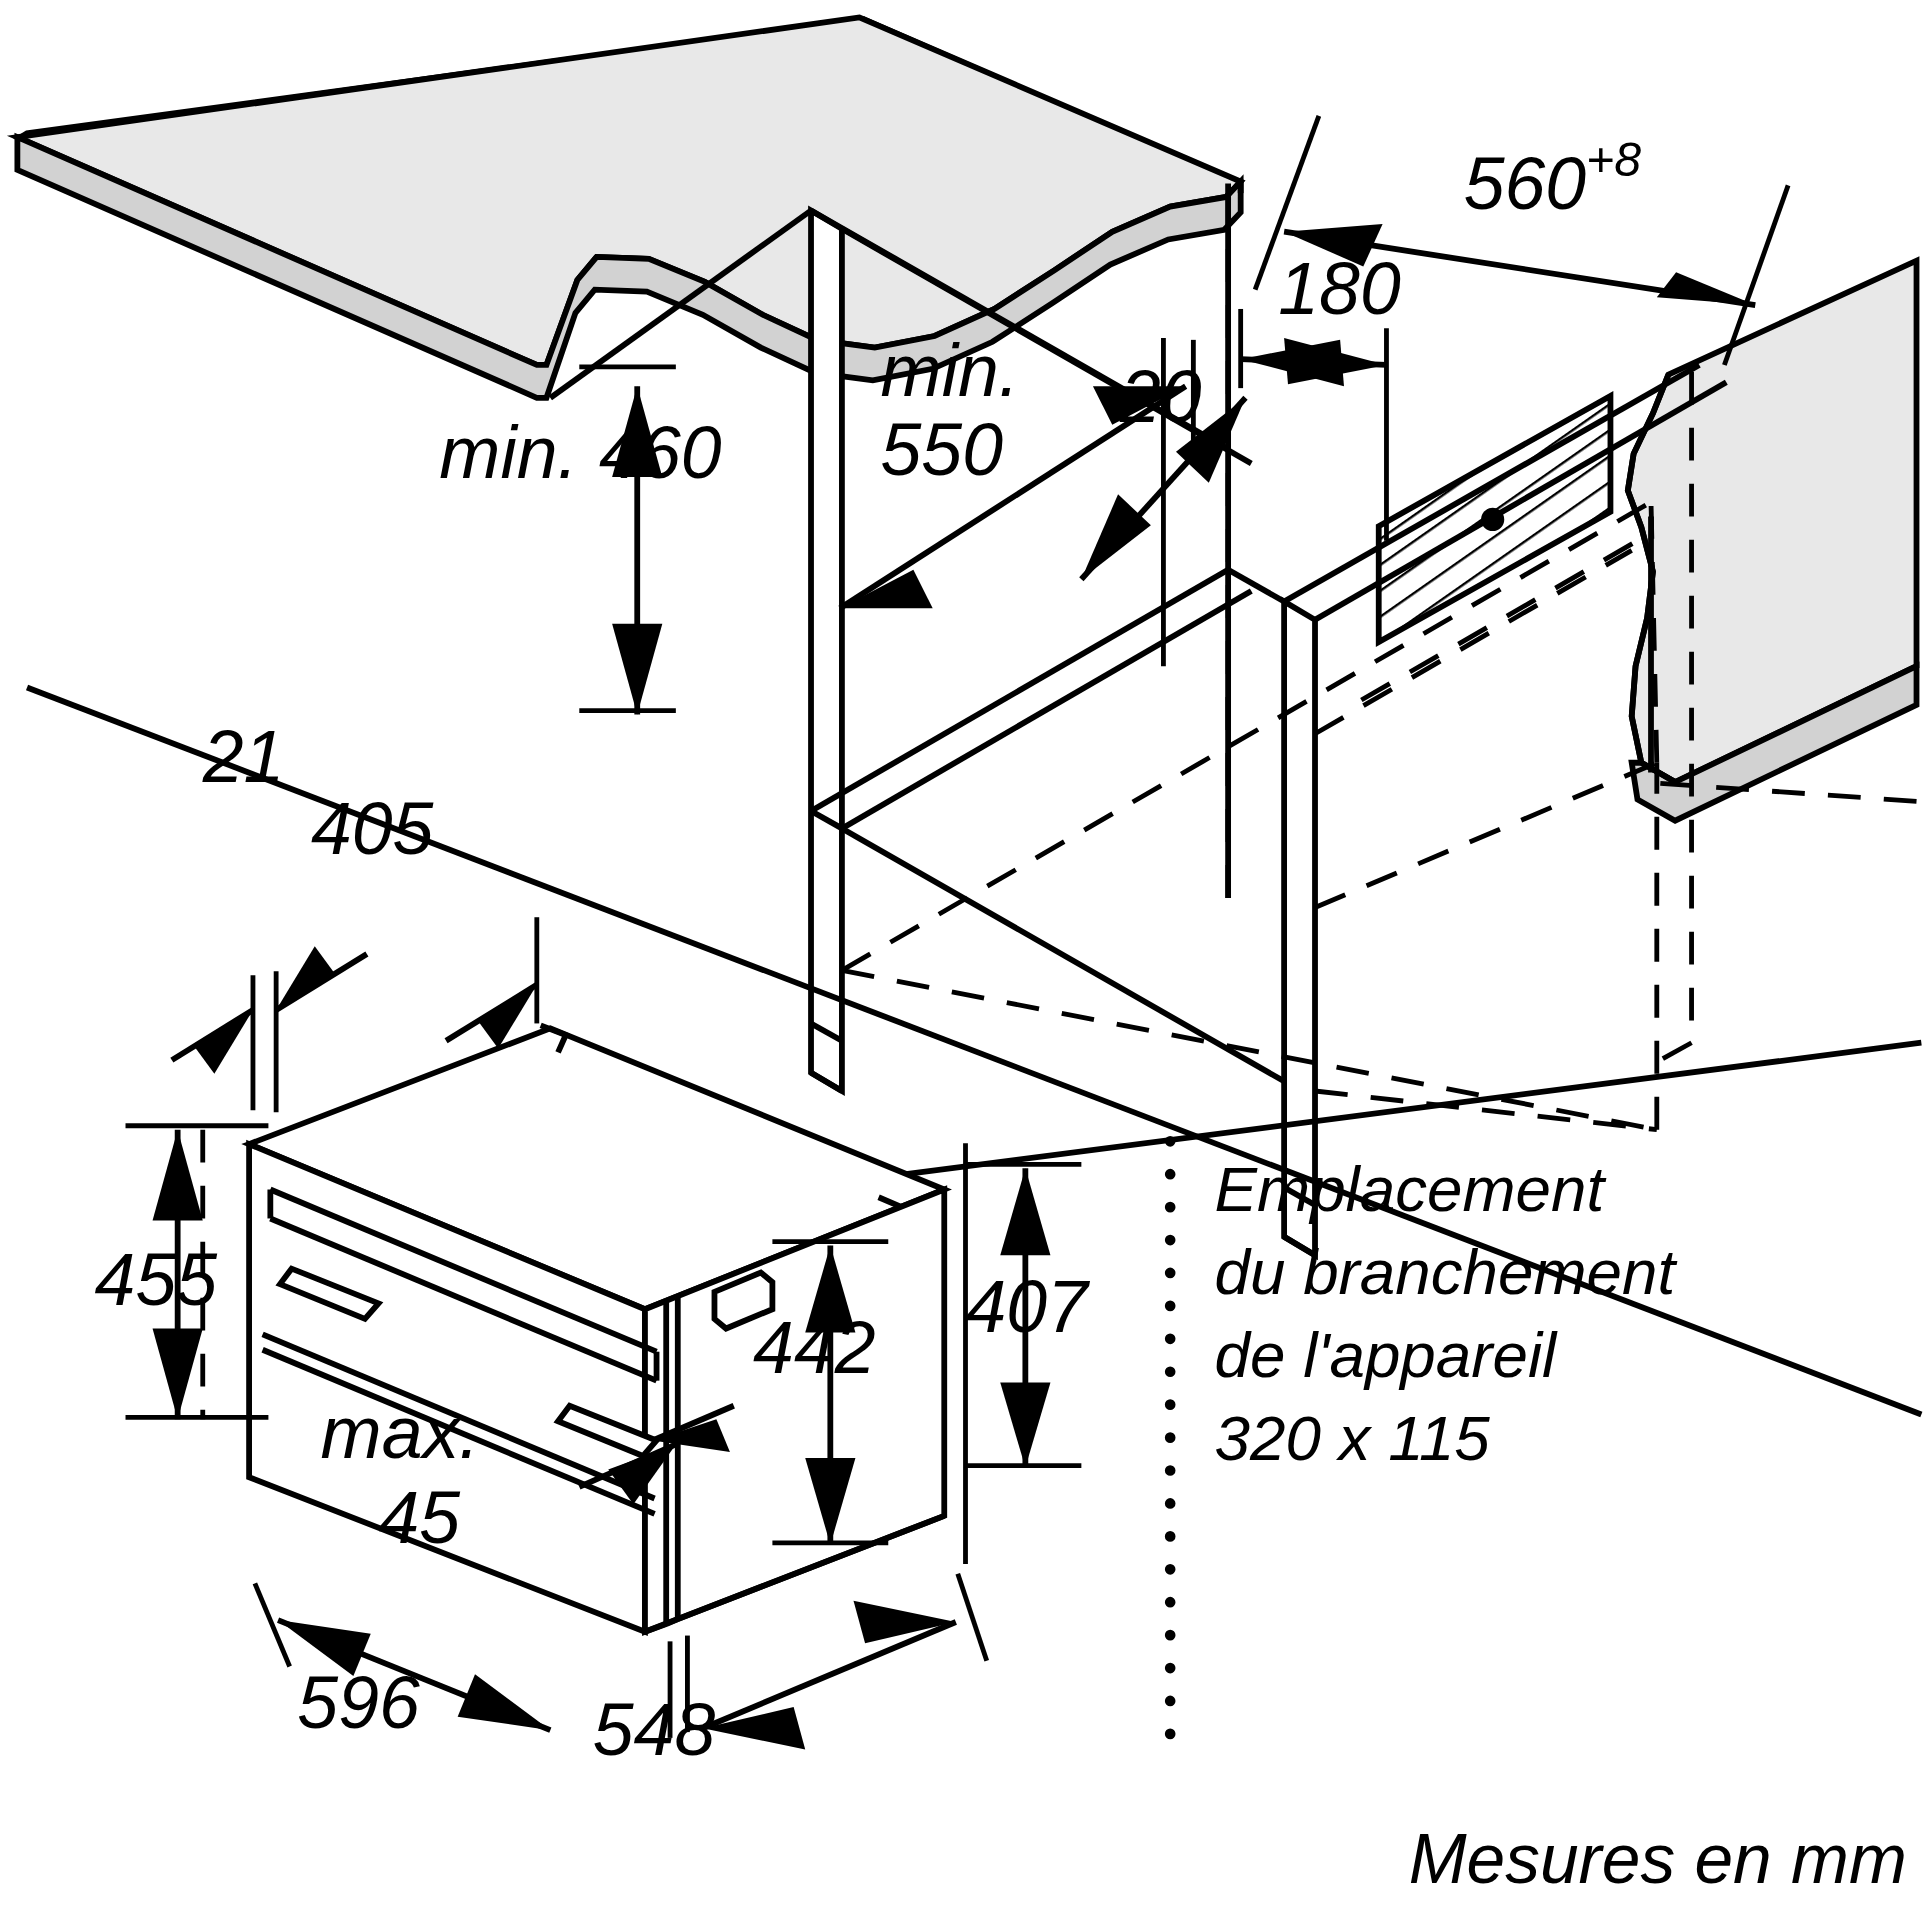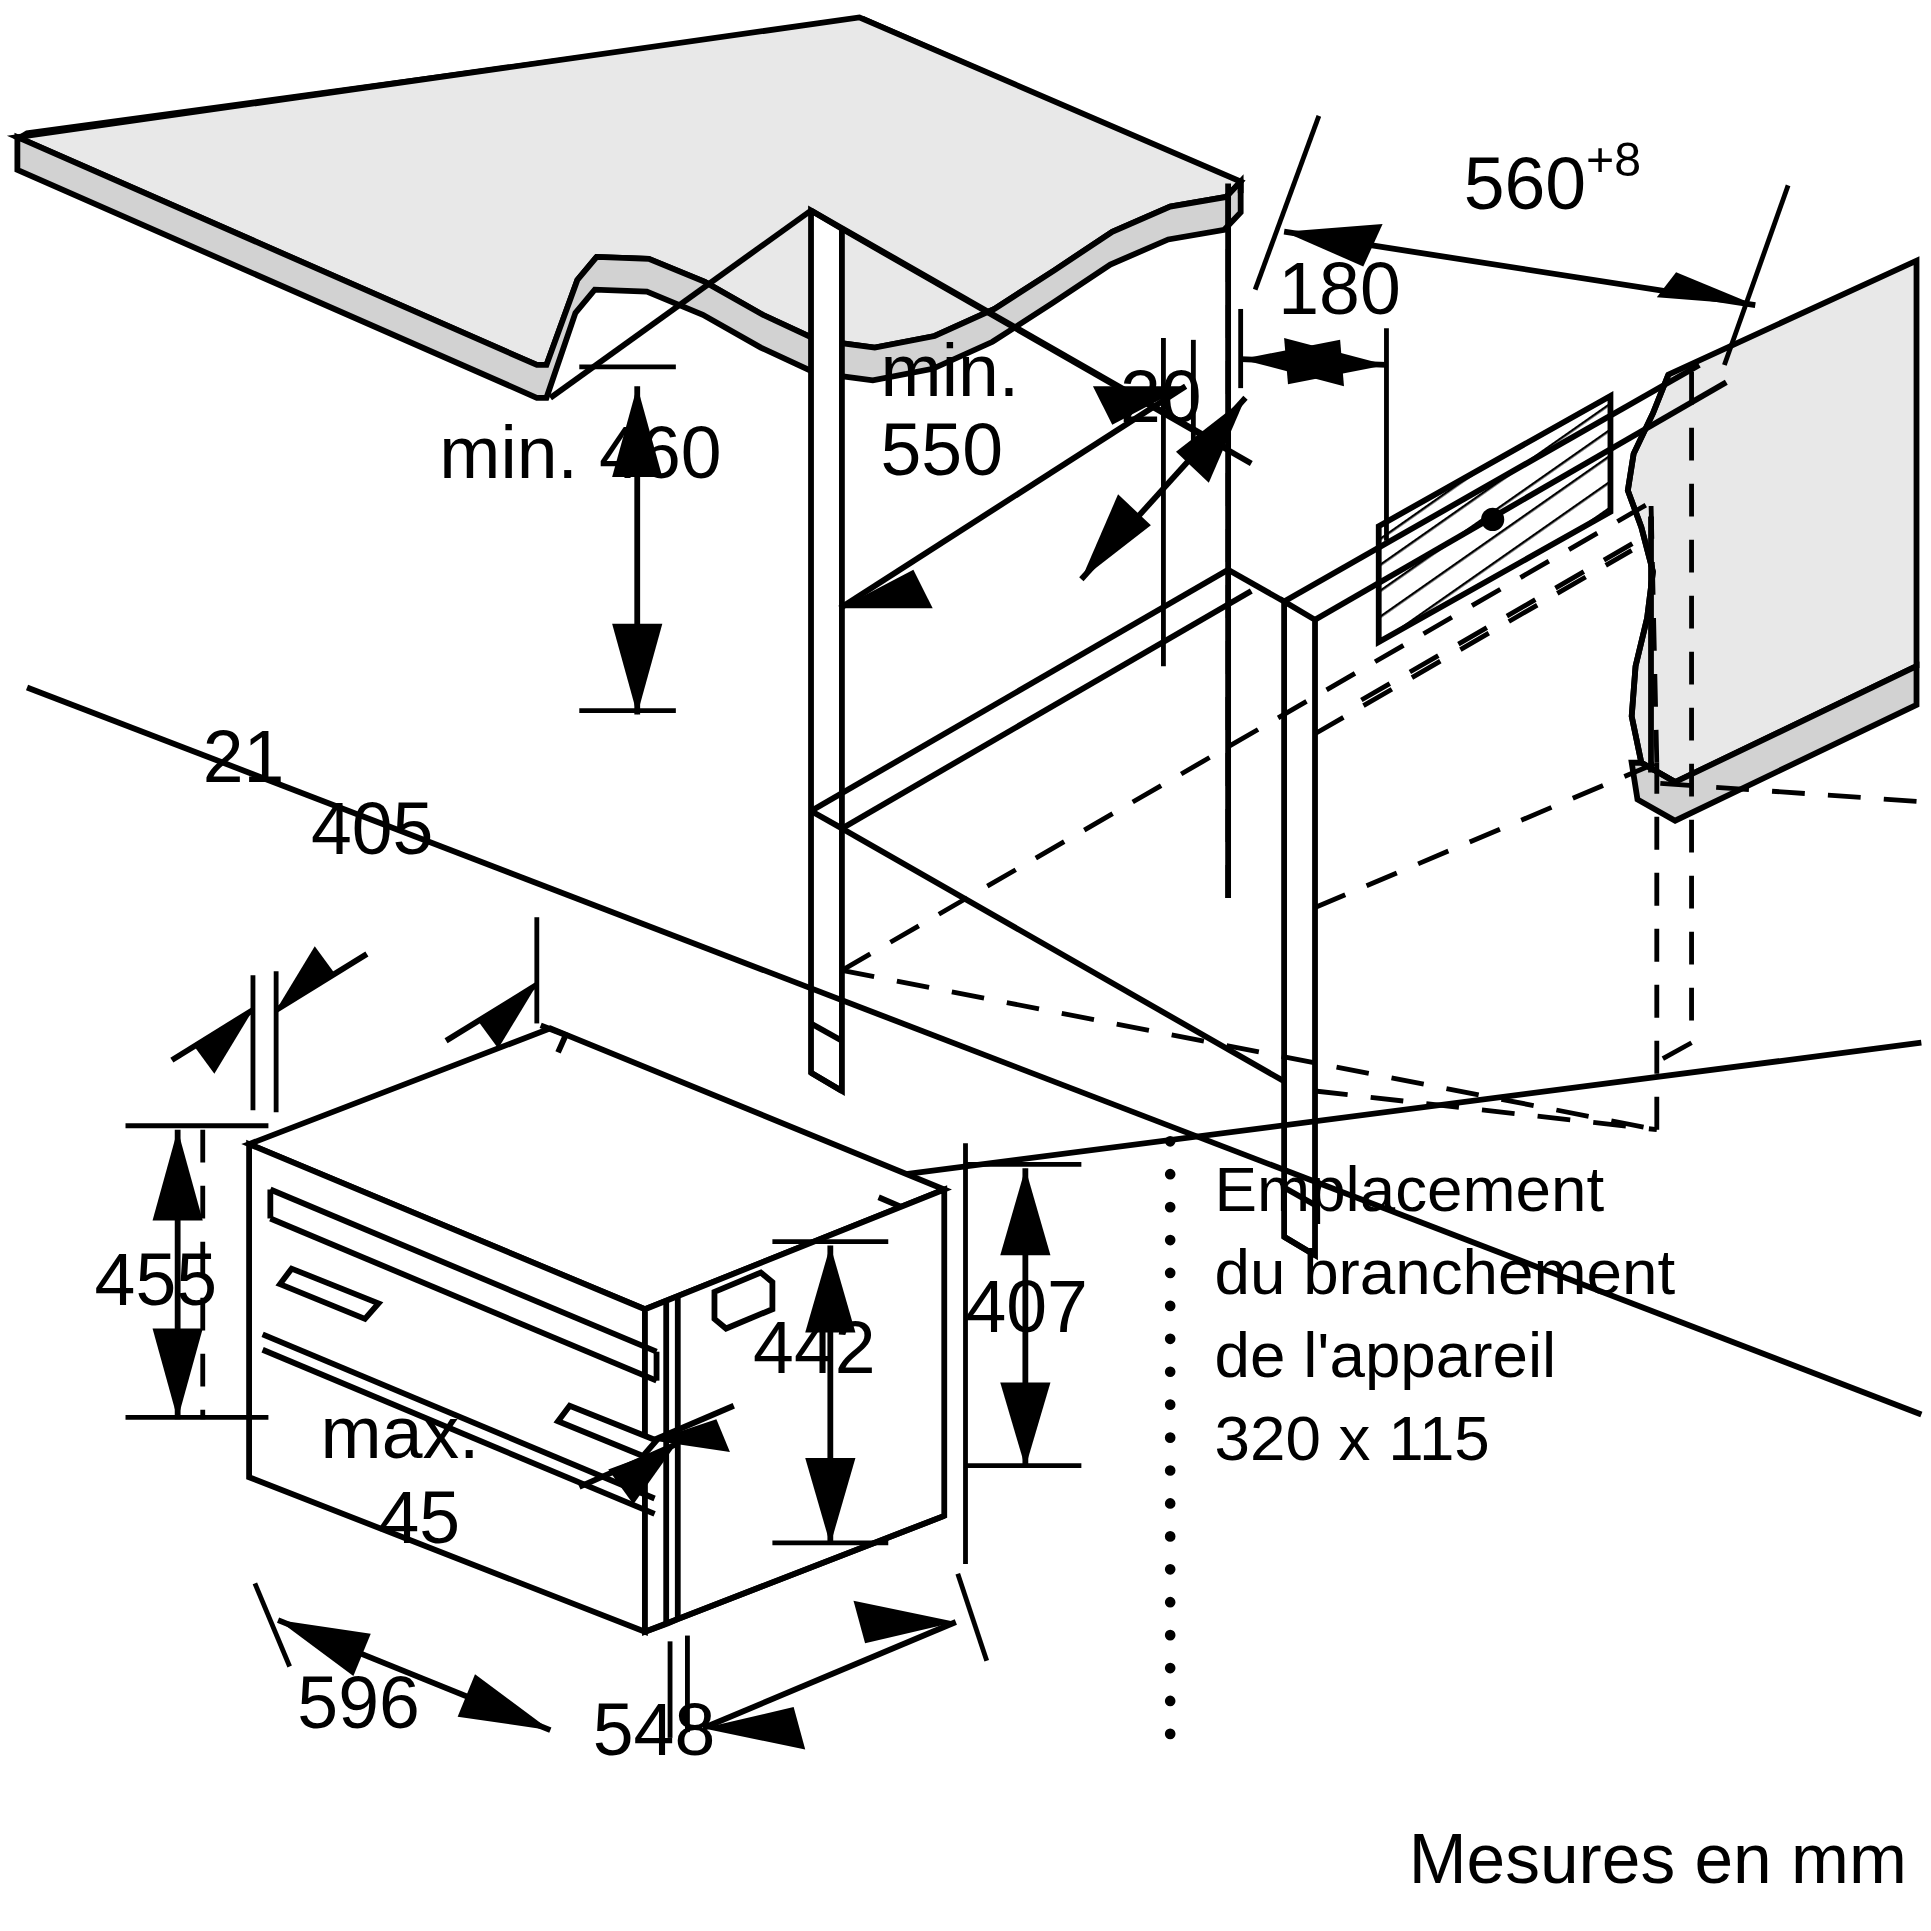--- a/index.html
+++ b/index.html
@@ -10,20 +10,21 @@
   body {
     width: 1931px;
     height: 1931px;
     font-family: "Liberation Sans", sans-serif;
     overflow: hidden;
   }
   #diagram-root {
     position: relative;
     width: 1931px;
     height: 1485px;
+    font-style: italic;
   }
   svg#installation-svg {
     display: block;
     width: 1931px;
     height: 1931px;
   }
   .dim-text {
     font-family: "Liberation Sans", sans-serif;
     font-size: 76px;
     fill: #000000;

